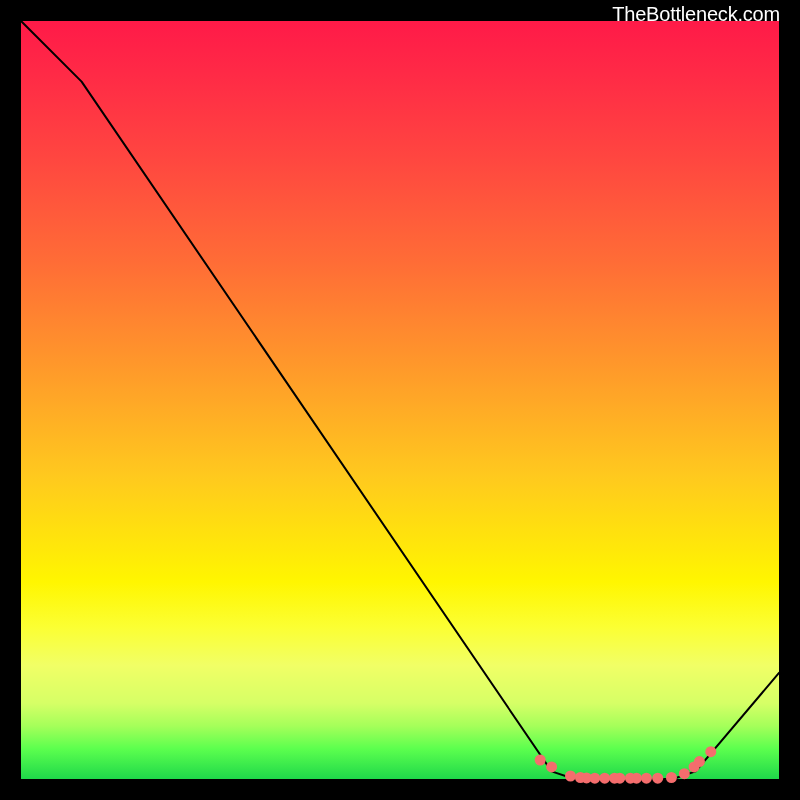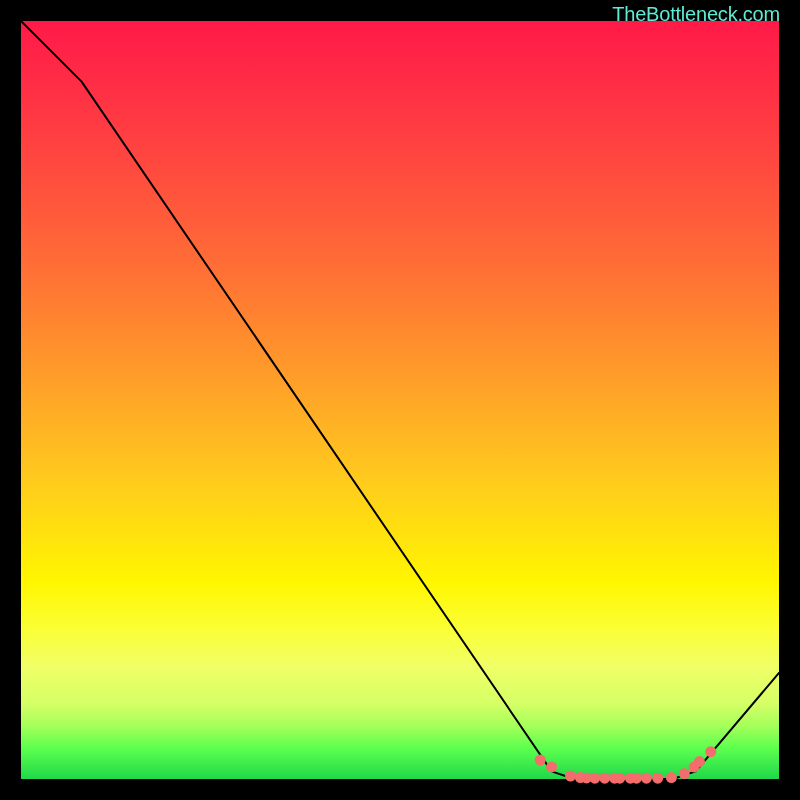--- a/index.html
+++ b/index.html
@@ -40,21 +40,21 @@
     );
   }
   .watermark {
     position: absolute;
     right: 20px;
     top: 3px;
     font-family: Arial, Helvetica, sans-serif;
     font-size: 20px;
     letter-spacing: -0.2px;
     font-weight: 500;
-    color: #5eead4;
+    color: #ffffff;
     user-select: none;
   }
   svg.curve {
     position: absolute;
     left: 0;
     top: 0;
     width: 758px;
     height: 758px;
     overflow: visible;
   }

